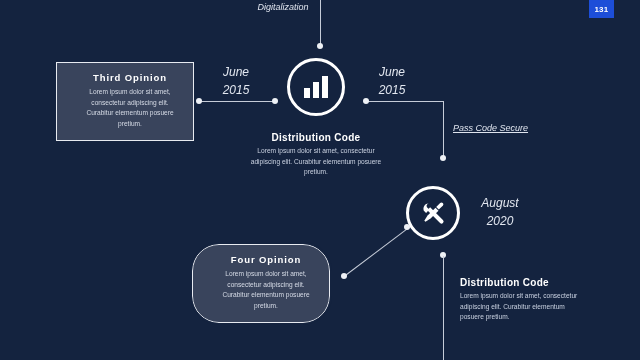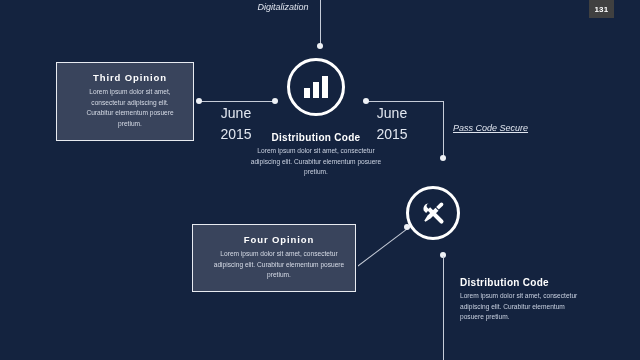--- a/index.html
+++ b/index.html
@@ -7,21 +7,21 @@
     width:640px;height:360px;overflow:hidden;
     background:#14233f;
     font-family:"Liberation Sans", sans-serif;
     position:relative;
   }
   .stage{position:absolute;inset:0;width:640px;height:360px;}
 
   
   .badge{
     position:absolute;left:589px;top:0;width:25px;height:18px;
-    background:#404040;color:#ffffff;
+    background:#1d4ed8;color:#ffffff;
     font-size:8px;font-weight:700;letter-spacing:.3px;
     display:flex;align-items:center;justify-content:center;
   }
 
   
   .line-h,.line-v{position:absolute;background:#c6ccd8;}
   .line-h{height:1px;}
   .line-v{width:1px;}
   .dot{
     position:absolute;width:6px;height:6px;border-radius:50%;
@@ -70,21 +70,21 @@
   .caption.left-align{text-align:left;}
 
   
   .tag{
     position:absolute;color:#dfe4ee;
     font-style:italic;font-size:9px;line-height:1.45;
   }
   .tag.center{text-align:center;}
   .date{
     position:absolute;color:#e2e7f0;
-    font-size:14px;line-height:1.5;text-align:center;margin-top:40px;
+    font-style:italic;font-size:12px;line-height:1.5;text-align:center;
   }
 </style>
 </head>
 <body>
 
 <div class="stage">
 
   <div class="badge">131</div>
 
   <div class="line-v" style="left:320px;top:0px;height:46px;"></div>
@@ -129,21 +129,21 @@
         <path d="M18.4 9.1 L9.0 18.5 l-3.9 6.0 1.4 1.4 6.0-3.9 9.4-9.4 z" fill="#ffffff"></path>
       </svg>
     </span>
   </div>
 
   <div class="opinion-box" style="left:56px;top:62px;width:138px;">
     <div class="opinion-title">Third  Opinion</div>
     <div class="opinion-body">Lorem ipsum dolor sit amet, consectetur adipiscing elit. Curabitur elementum posuere pretium.</div>
   </div>
 
-  <div class="opinion-box" style="left:192px;top:224px;width:164px;">
+  <div class="opinion-box" style="left:192px;top:244px;width:138px;border-radius:27px;">
     <div class="opinion-title">Four  Opinion</div>
     <div class="opinion-body">Lorem ipsum dolor sit amet, consectetur adipiscing elit. Curabitur elementum posuere pretium.</div>
   </div>
 
   <div class="caption" style="left:249px;top:132px;width:134px;">
     <div class="c-title">Distribution Code</div>
     <div class="c-body">Lorem ipsum dolor sit amet, consectetur adipiscing elit. Curabitur elementum posuere pretium.</div>
   </div>
 
   <div class="caption left-align" style="left:460px;top:277px;width:124px;">
@@ -158,14 +158,18 @@
   <div class="date" style="left:208px;top:63px;width:56px;">
     <div>June</div>
     <div>2015</div>
   </div>
 
   <div class="date" style="left:364px;top:63px;width:56px;">
     <div>June</div>
     <div>2015</div>
   </div>
 
+  <div class="date" style="left:470px;top:194px;width:60px;">
+    <div>August</div>
+    <div>2020</div>
+  </div>
 
 </div>
 
 </body></html>

